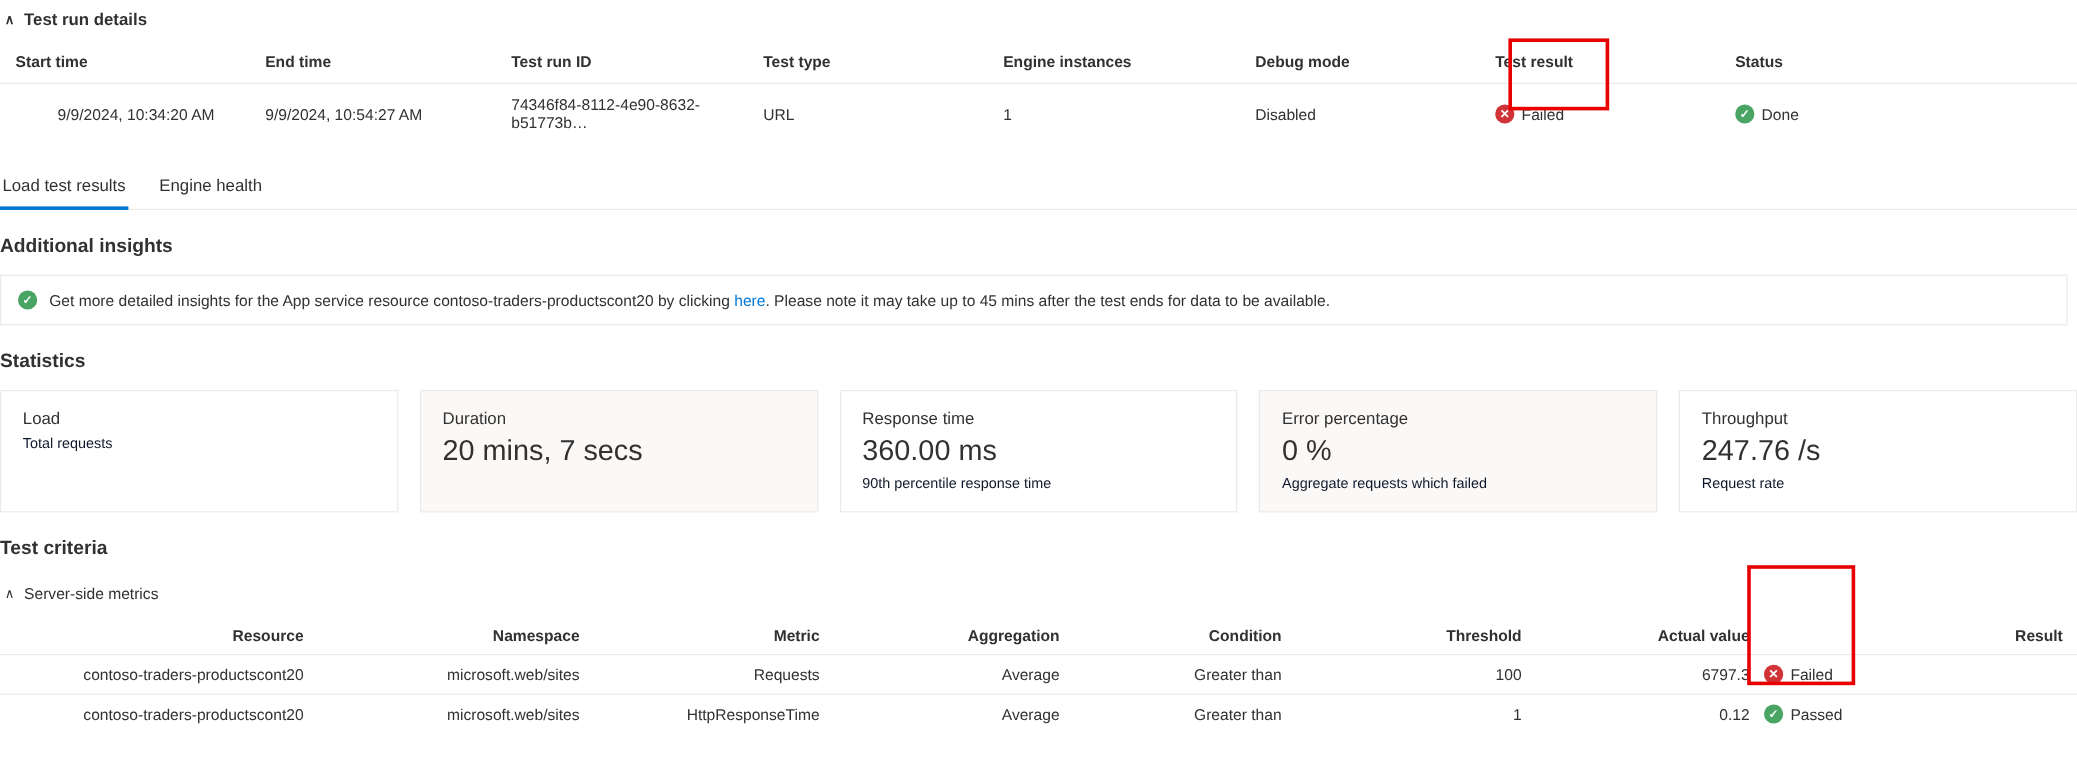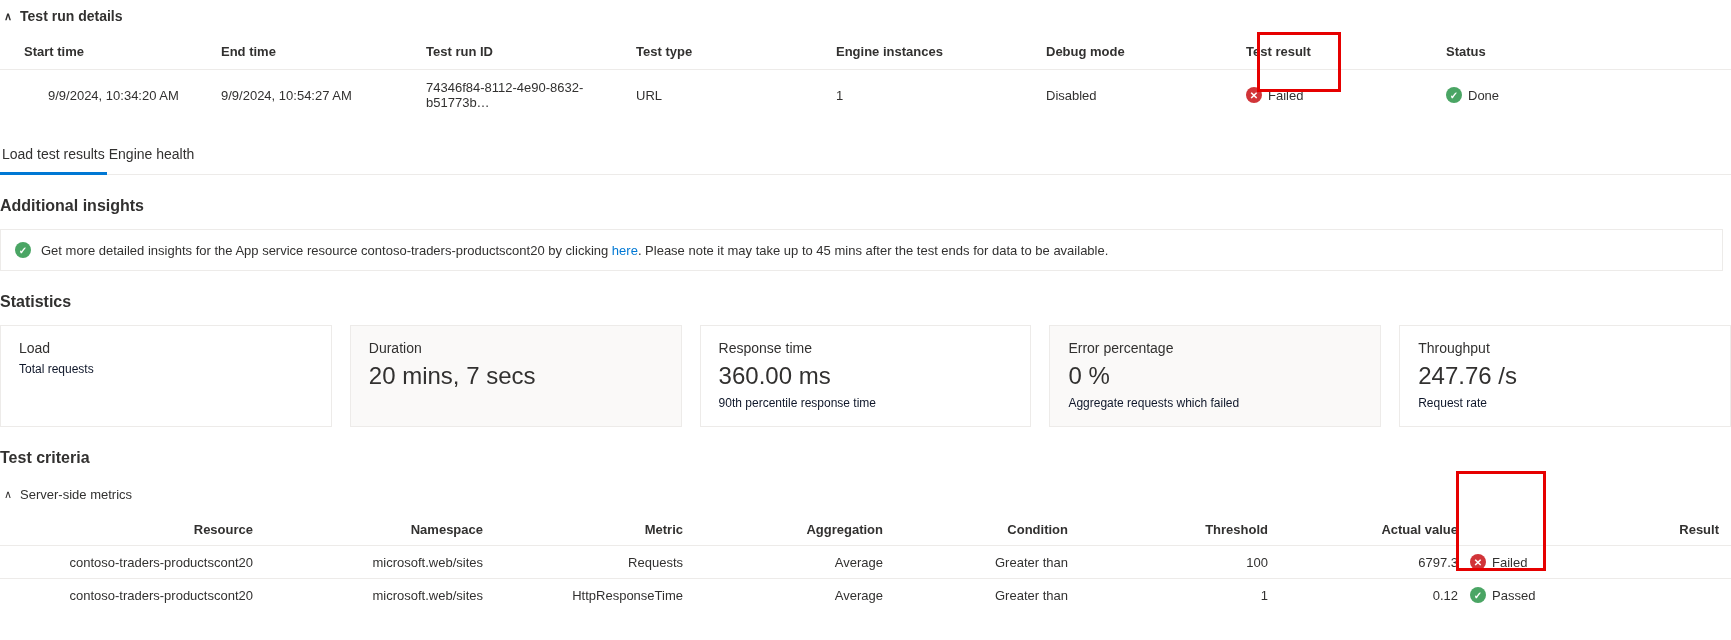--- a/index.html
+++ b/index.html
@@ -24,21 +24,21 @@
     .col-res   { width: 200px; }
     .col-status{ width: auto; }
     
     .status-cell { display: flex; align-items: center; gap: 6px; }
     
     .icon-circle { width: 16px; height: 16px; border-radius: 50%; display: inline-flex; align-items: center; justify-content: center; font-size: 10px; font-weight: 700; color: #fff; flex-shrink: 0; }
     .icon-fail   { background: #d13438; }
     .icon-pass   { background: #4aa564; }
     
     
-    .tabs { display: flex; padding: 14px 0 0 0; border-bottom: 1px solid #edebe9; margin-top: 12px; }
+    .tabs { display: flex; gap: 24px; padding: 14px 0 0 0; border-bottom: 1px solid #edebe9; margin-top: 12px; }
     .tab { padding: 0 2px 10px; font-size: 14px; cursor: pointer; }
     .tab.active { color: #323130; font-weight: 400; border-bottom: 3px solid #0078d4; margin-bottom: -1px; }
     .tab:not(.active) { color: #323130; }
     
     .section-title { font-size: 16px; font-weight: 600; margin: 22px 0 14px 0; }
     
     
     .insight-banner { border: 1px solid #edebe9; background: #fff; padding: 12px 14px; display: flex; align-items: center; gap: 10px; margin: 0 8px 0 0; }
     .insight-banner a { color: #0078d4; text-decoration: none; }
     
@@ -83,21 +83,21 @@
         <col class="col-end">
         <col class="col-runid">
         <col class="col-type">
         <col class="col-eng">
         <col class="col-debug">
         <col class="col-res">
         <col class="col-status">
     </colgroup>
     <thead>
       <tr>
-        <th style="padding-left:24px">Start time</th>
+        <th style="padding-left:13px">Start time</th>
         <th>End time</th>
         <th>Test run ID</th>
         <th>Test type</th>
         <th>Engine instances</th>
         <th>Debug mode</th>
         <th>Test result</th>
         <th>Status</th>
       </tr>
     </thead>
     <tbody>

